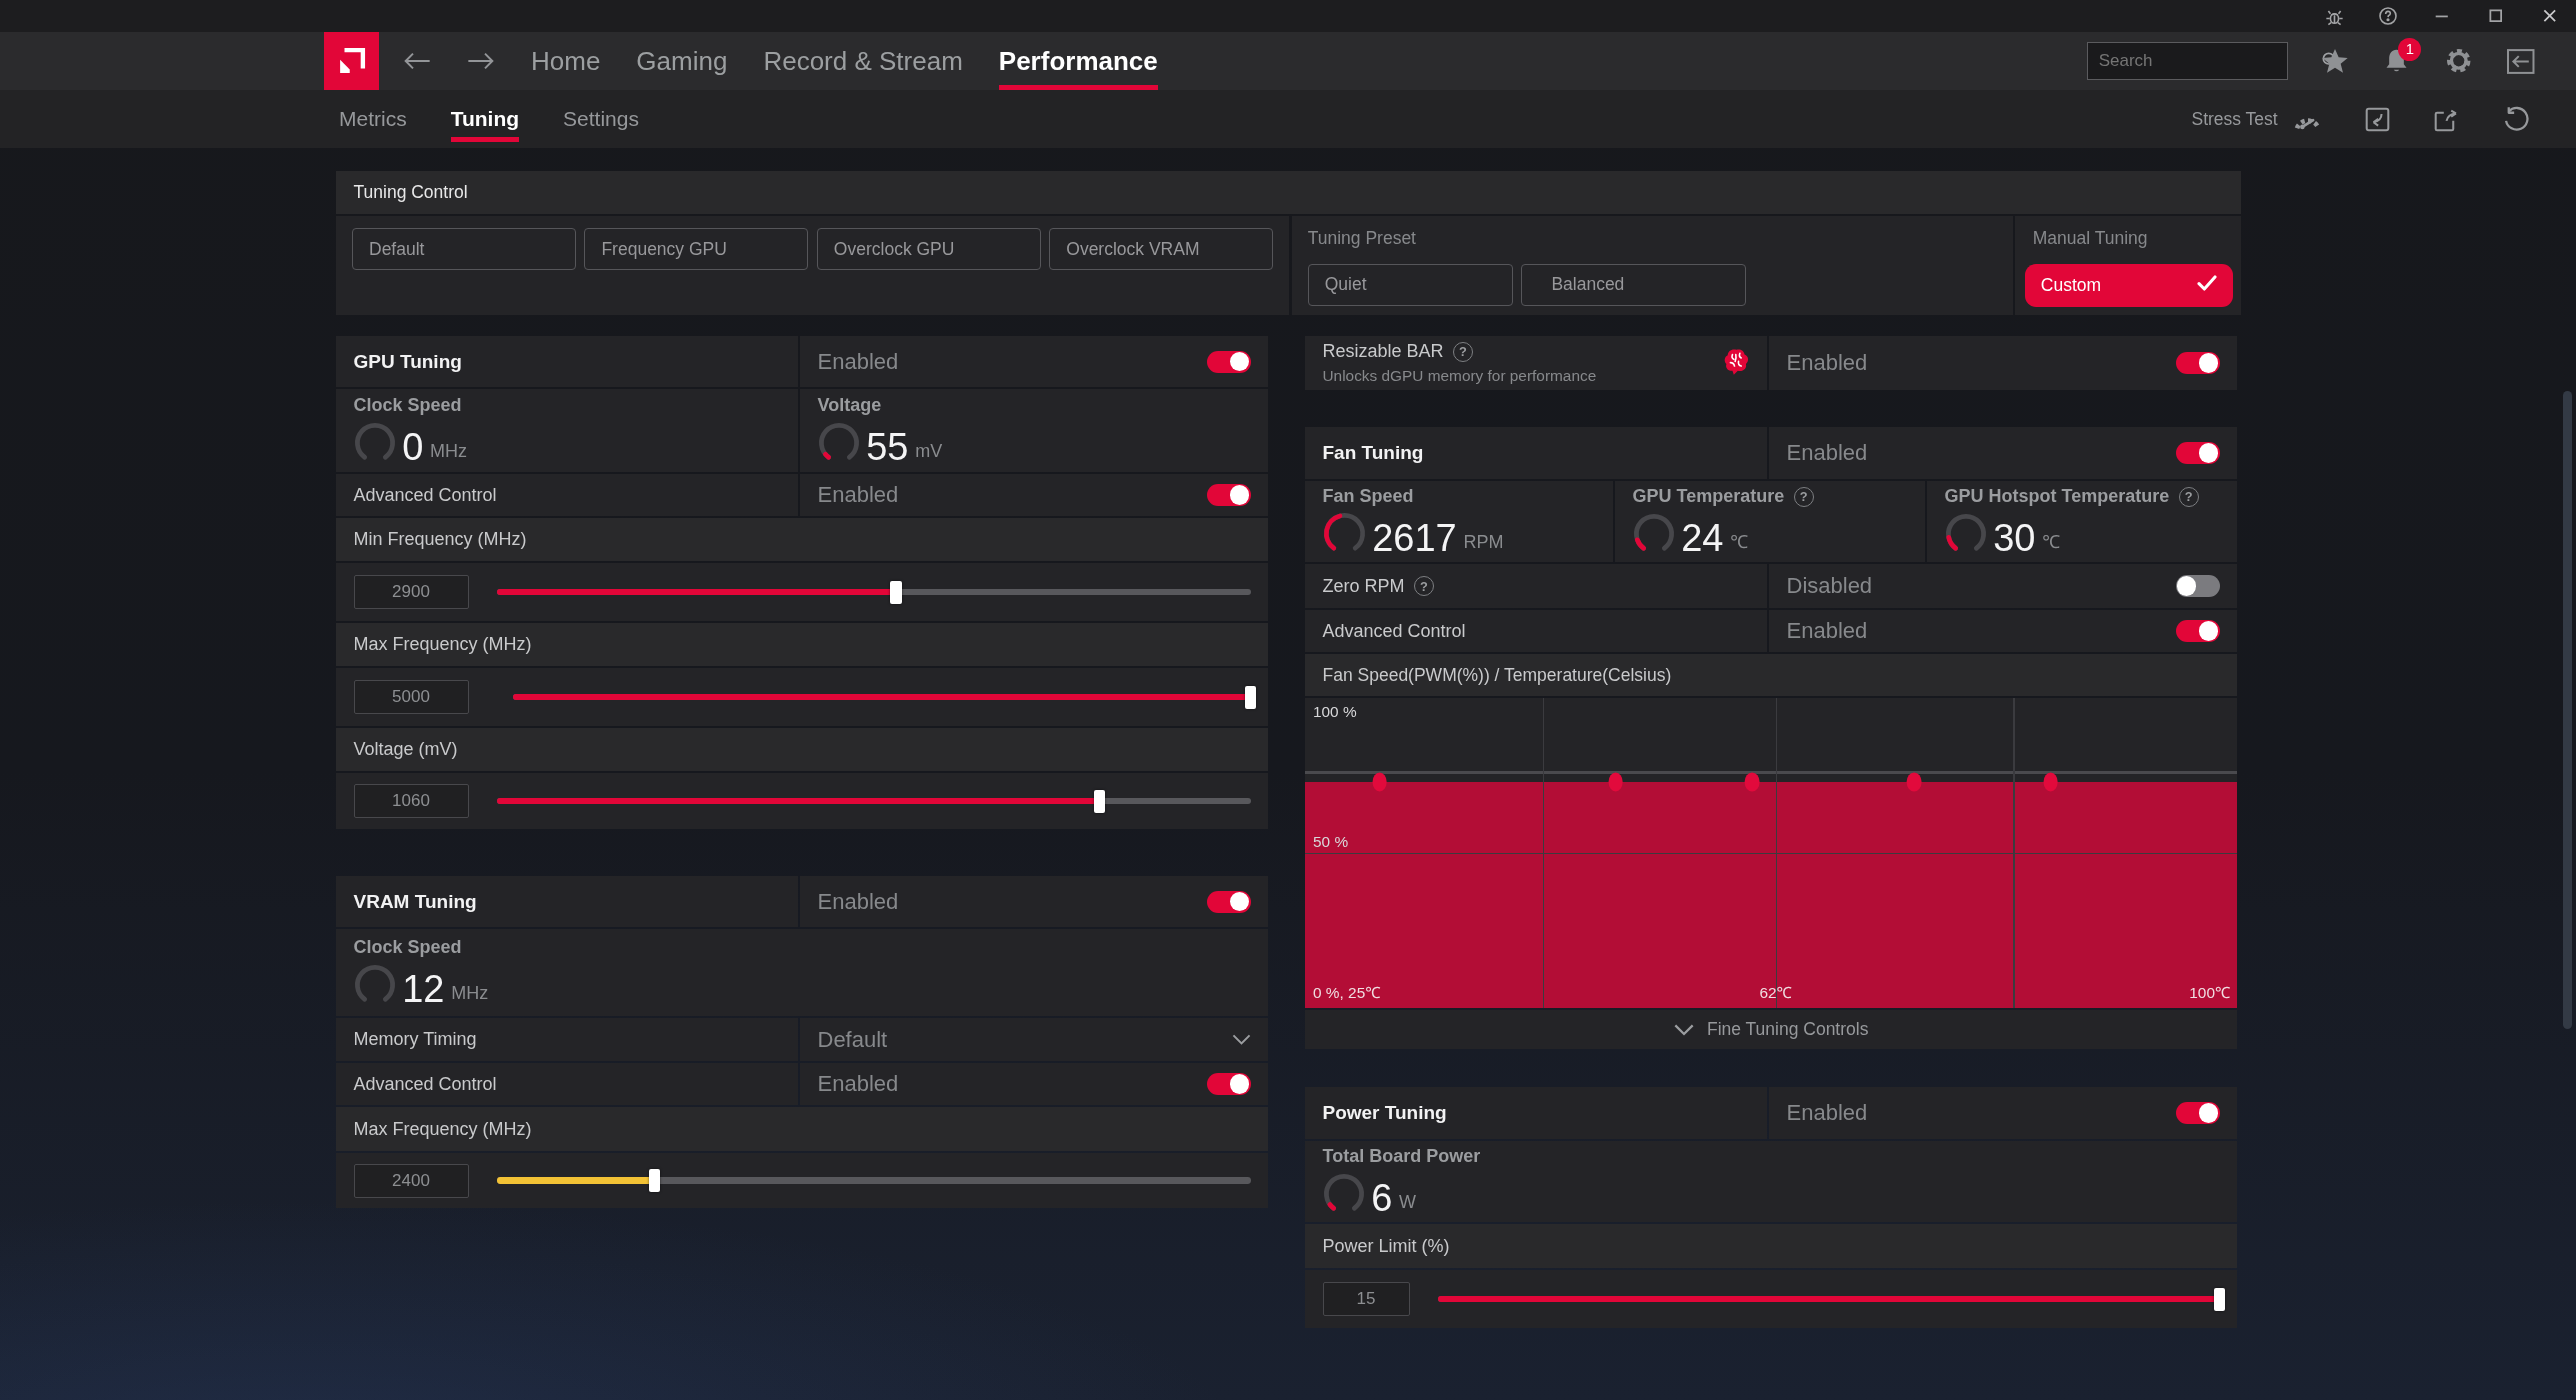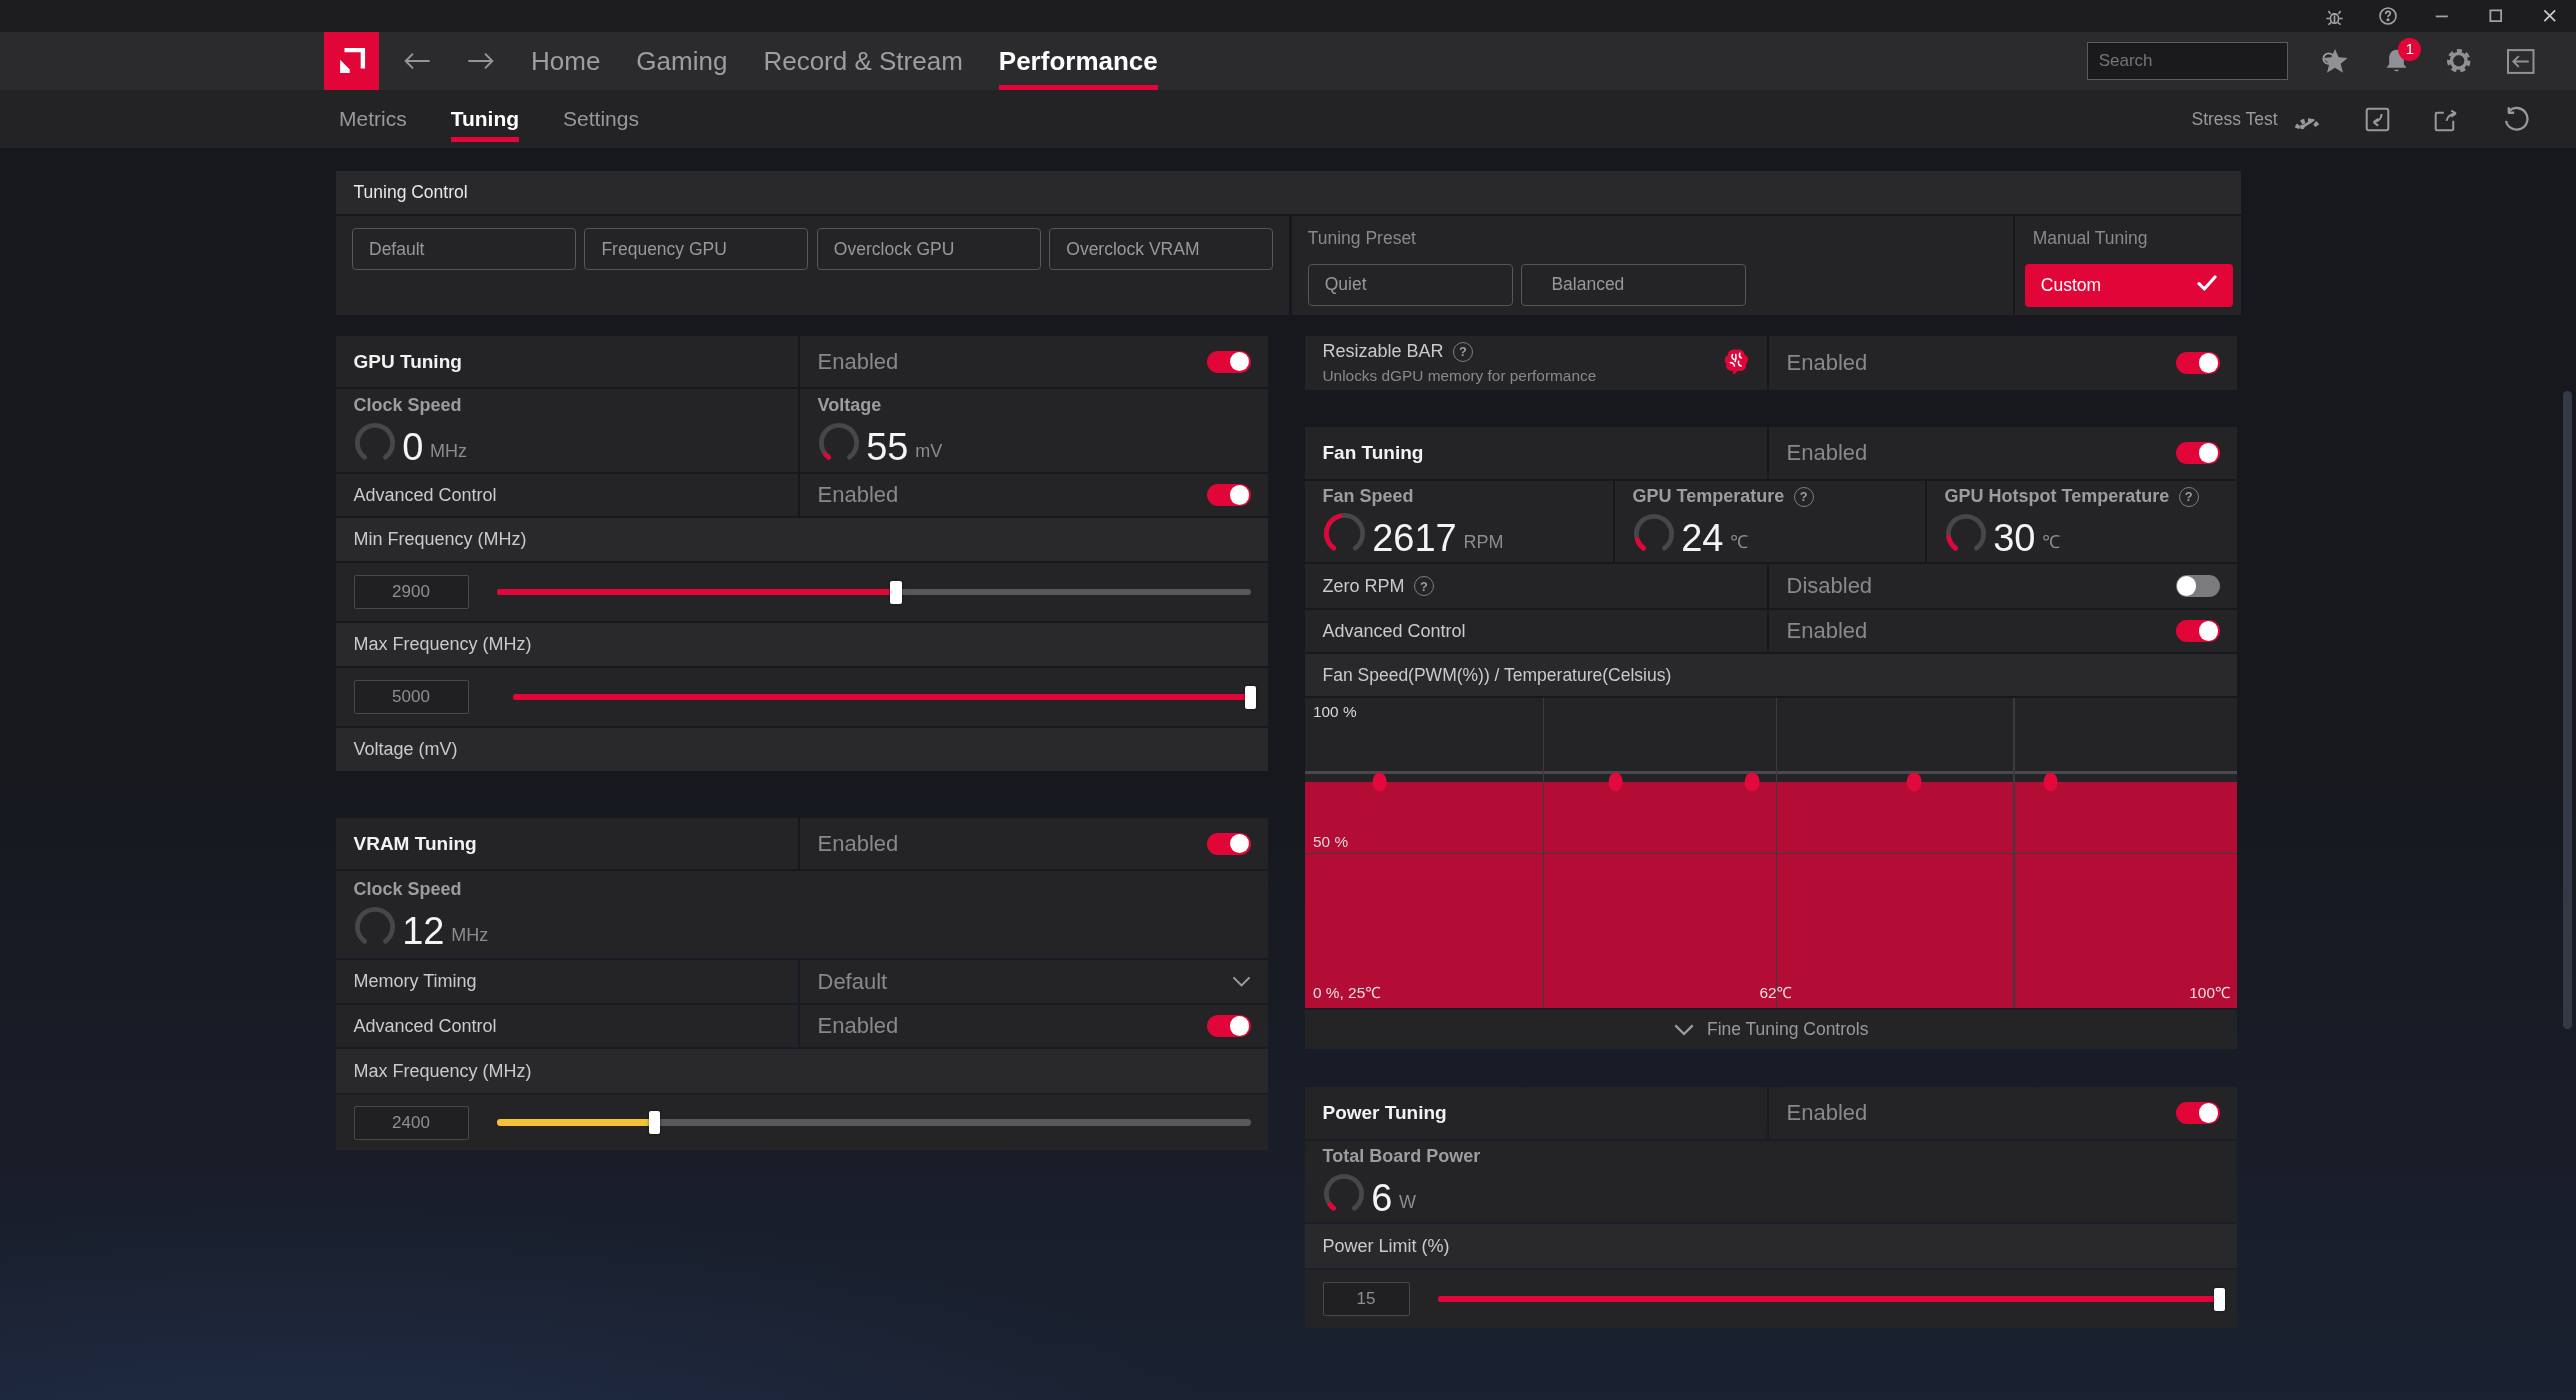--- a/index.html
+++ b/index.html
@@ -75,21 +75,21 @@
   
   .help{width:20px;height:20px;border-radius:50%;border:1.3px solid #7d7f82;color:#9b9da0;font-size:12.8px;font-weight:bold;display:flex;align-items:center;justify-content:center;flex:none;}
   
   .slider-row{align-items:center;padding:0 17.5px;display:flex;background:var(--row-b);}
   .numbox{width:115px;height:34px;border:1.3px solid #48484c;background:#202022;color:#8d8f92;font-size:17px;display:flex;align-items:center;justify-content:center;border-radius:2px;flex:none;}
   .track{flex:1;height:6.7px;background:#58585c;border-radius:3.4px;position:relative;margin-left:28px;cursor:pointer;}
   .fill{height:100%;border-radius:3.4px;background:var(--red);}
   .handle{position:absolute;top:-8px;width:11.4px;height:23px;background:#ffffff;border-radius:2px;box-shadow:0 0 2.7px rgba(0,0,0,.6);}
   
   .obtn{height:42px;border:1.3px solid #56565a;border-radius:4px;color:#98989b;font-size:17.5px;display:flex;align-items:center;padding:0 16px;background:transparent;cursor:pointer;}
-  .rbtn{height:43px;border:none;border-radius:4px;background:var(--red);color:#fff;font-size:17.5px;display:flex;align-items:center;justify-content:space-between;padding:0 16px;width:100%;cursor:pointer;}
+  .rbtn{height:43px;border:none;border-radius:11px;background:var(--red);color:#fff;font-size:17.5px;display:flex;align-items:center;justify-content:space-between;padding:0 16px;width:100%;cursor:pointer;}
   
   .tc-body{display:flex;height:99px;}
   .tc-col{background:var(--row-b);padding:12px 16px;margin-right:2.7px;}
   .tc-col:last-child{margin-right:0;}
   .tc-label{color:var(--muted);font-size:17.5px;margin-bottom:14.8px;display:block;}
   .btn-row{display:flex;gap:8.7px;}
   
   .chart-plot{height:310px;background:#242427;position:relative;overflow:hidden;}
   .vgrid{position:absolute;top:0;bottom:0;width:1.3px;background:#3b3b3f;}
   .hgrid{position:absolute;left:0;right:0;height:1.3px;background:#3b3b3f;}
@@ -350,20 +350,27 @@
         <div class="track">
             <div class="fill" style="width: 100%; background: rgb(226, 6, 56);"></div>
             <div class="handle" style="left: calc(100% - 6px);"></div>
           </div>
       </div>
       <div class="row r-light" style="height:43px;">
           <div class="cell full pad">
             <span class="lbl">Voltage (mV)</span>
           </div>
         </div>
+      <div class="slider-row" style="height:56px;">
+        <div class="numbox">1060</div>
+        <div class="track">
+            <div class="fill" style="width: 80%; background: rgb(226, 6, 56);"></div>
+            <div class="handle" style="left: calc(80% - 6px);"></div>
+          </div>
+      </div>
     </div>
 
     <div style="margin-top:47px;">
       <div class="row split" style="height:51px;">
         <div class="cell pad">
             <span class="strong">VRAM Tuning</span>
           </div>
         <div class="cell state-cell">
           <span class="muted">Enabled</span>
           <span class="toggle">

